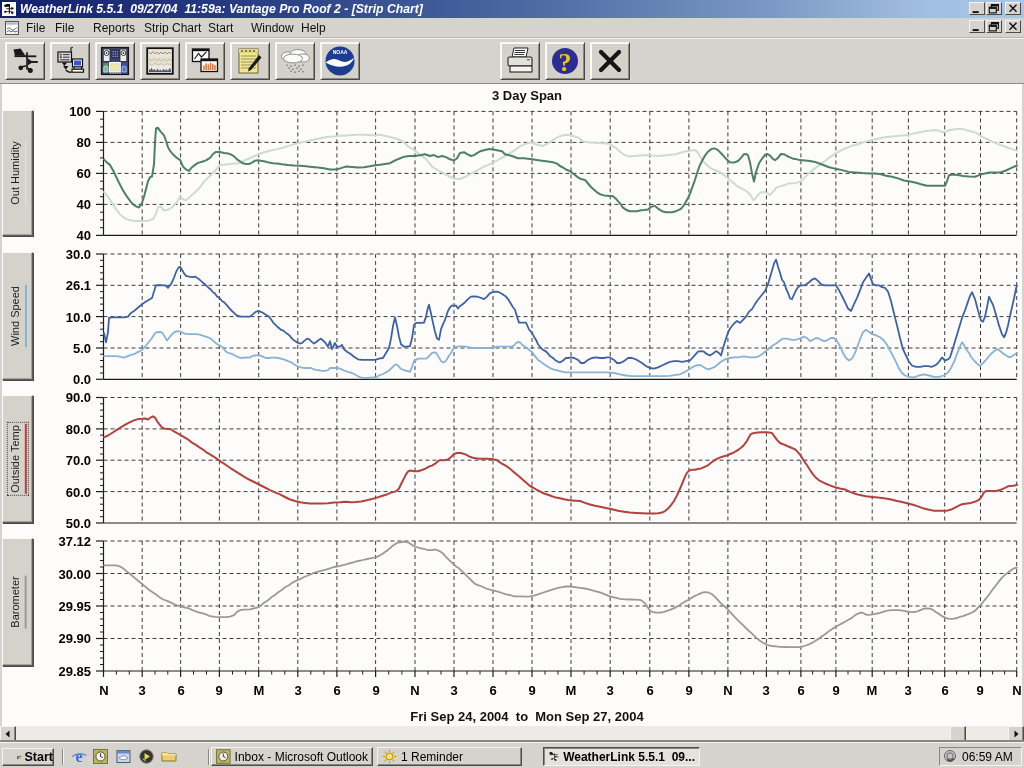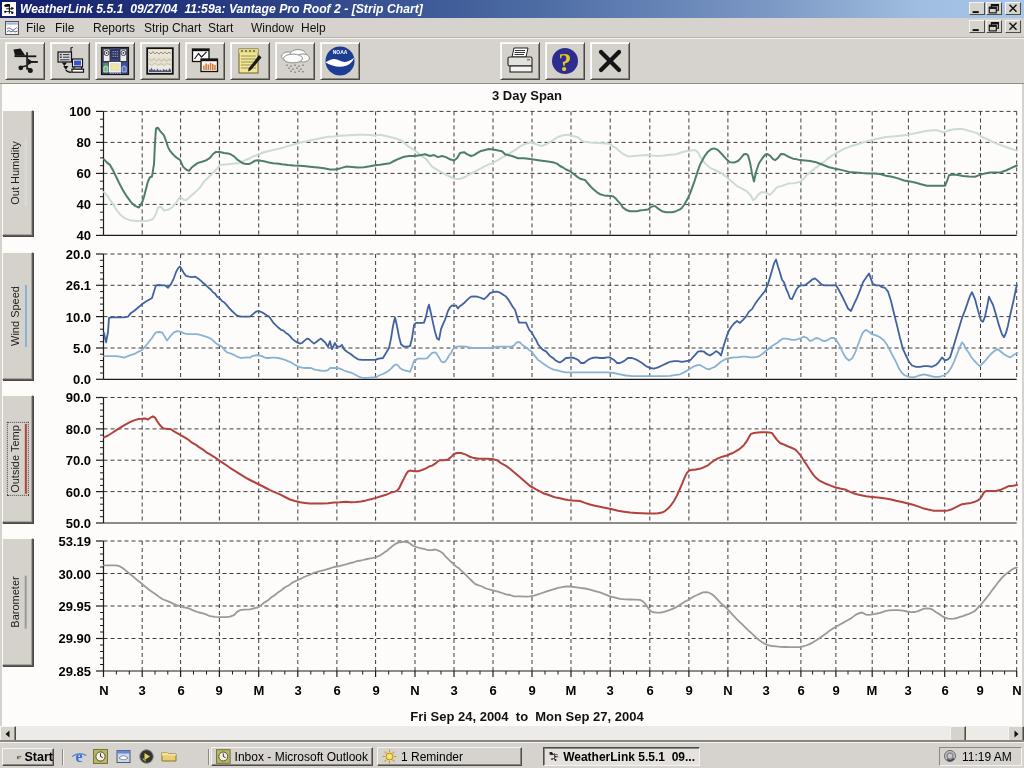--- a/index.html
+++ b/index.html
@@ -569,31 +569,31 @@
       </svg>
     </div>
 </div>
 
 <div class="charttitle">3 Day Span</div>
 <div class="ylab" style="top:104px">100</div>
 <div class="ylab" style="top:135px">80</div>
 <div class="ylab" style="top:166px">60</div>
 <div class="ylab" style="top:197px">40</div>
 <div class="ylab" style="top:228px">40</div>
-<div class="ylab" style="top:247px">20.0</div>
+<div class="ylab" style="top:247px">30.0</div>
 <div class="ylab" style="top:278px">26.1</div>
 <div class="ylab" style="top:310px">10.0</div>
 <div class="ylab" style="top:341px">5.0</div>
 <div class="ylab" style="top:372px">0.0</div>
 <div class="ylab" style="top:390px">90.0</div>
 <div class="ylab" style="top:422px">80.0</div>
 <div class="ylab" style="top:453px">70.0</div>
 <div class="ylab" style="top:485px">60.0</div>
 <div class="ylab" style="top:516px">50.0</div>
-<div class="ylab" style="top:534px">53.19</div>
+<div class="ylab" style="top:534px">37.12</div>
 <div class="ylab" style="top:567px">30.00</div>
 <div class="ylab" style="top:599px">29.95</div>
 <div class="ylab" style="top:631px">29.90</div>
 <div class="ylab" style="top:664px">29.85</div>
 <div class="xlab" style="left:94px">N</div>
 <div class="xlab" style="left:132px">3</div>
 <div class="xlab" style="left:171px">6</div>
 <div class="xlab" style="left:209px">9</div>
 <div class="xlab" style="left:249px">M</div>
 <div class="xlab" style="left:288px">3</div>
@@ -723,15 +723,15 @@
 </g>
       </svg>
       <span>WeatherLink 5.5.1&nbsp; 09...</span>
     </div>
   <div class="tray">
       <svg width="15" height="15" viewBox="0 0 15 15">
 <circle cx="7" cy="7" r="5.5" fill="#c8c8c8" stroke="#666"></circle>
 <circle cx="7" cy="7" r="3" fill="none" stroke="#888" stroke-width="1.4"></circle>
 <path d="M4 10.5 A5.5 5.5 0 0 0 11 9.5" fill="none" stroke="#445" stroke-width="1.6"></path>
 </svg>
-      <span>11:19 AM</span>
+      <span>06:59 AM</span>
     </div>
 </div>
 
 </body></html>

